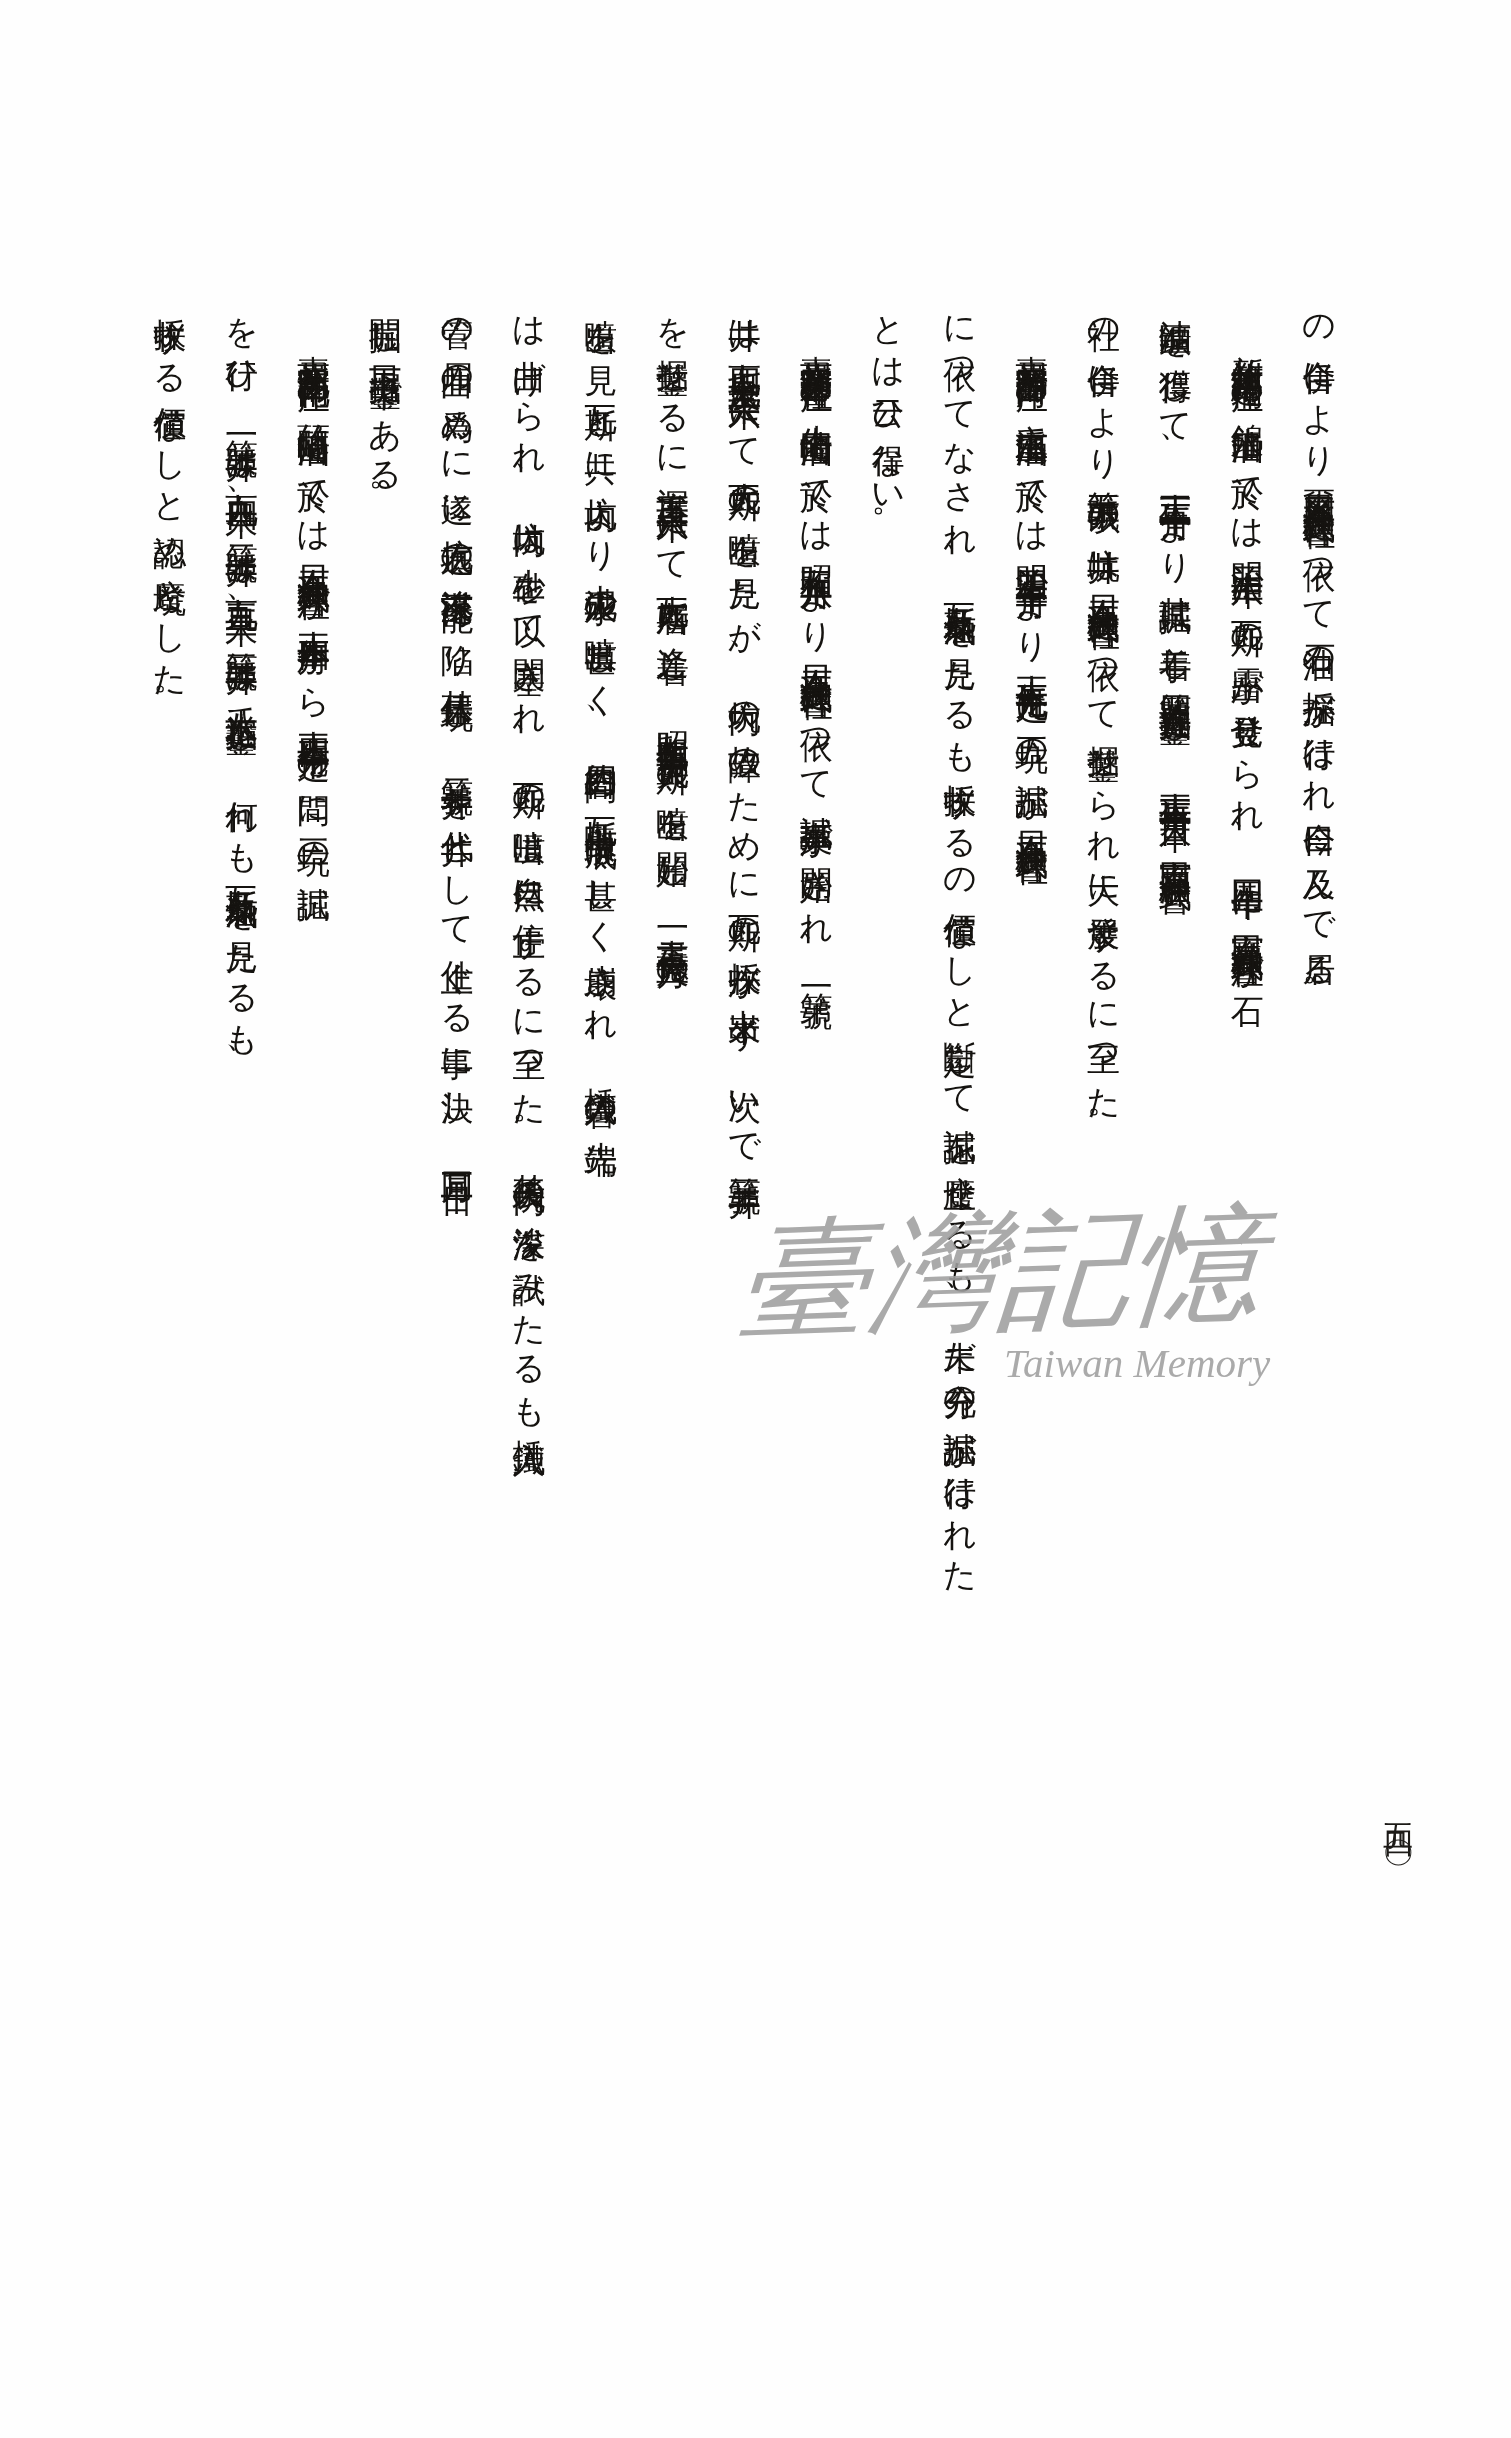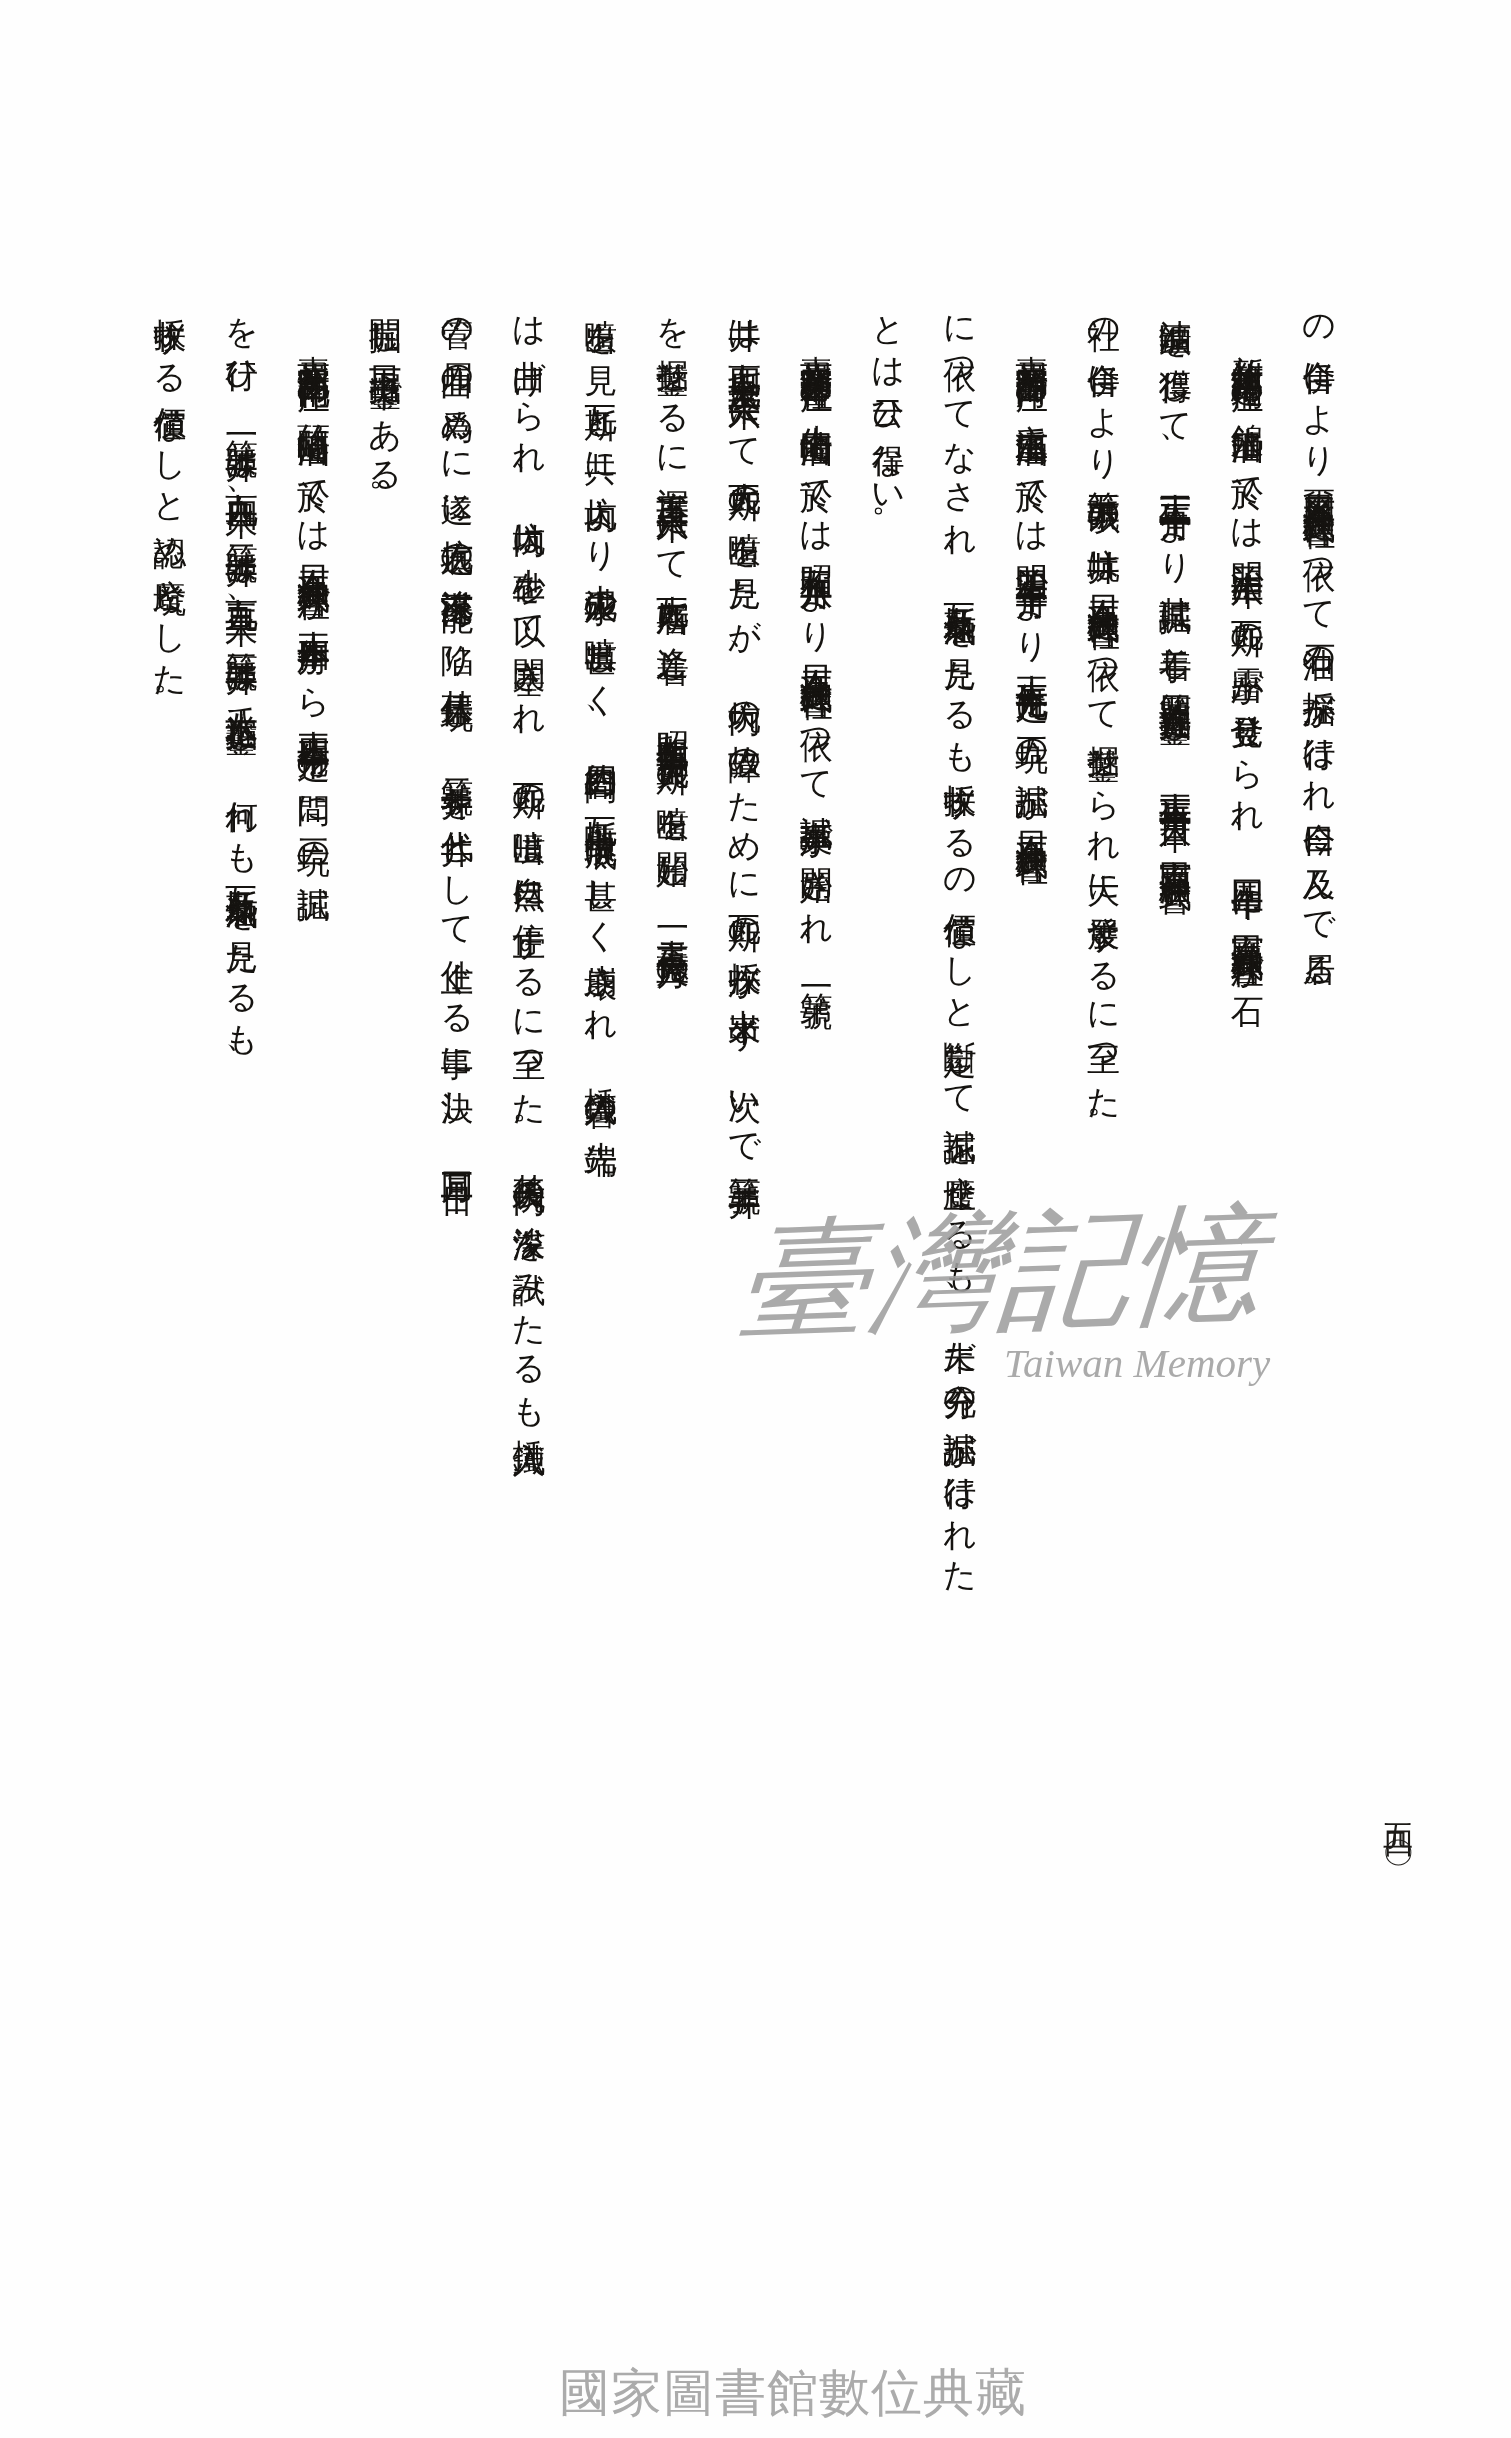--- a/index.html
+++ b/index.html
@@ -124,16 +124,15 @@
     <div class="col">採收する價値なしと認め廢坑とした。</div>
   </div>
 
   <div class="page-number">五四〇</div>
 
   <div class="watermark">
     <span class="watermark-cjk">臺灣記憶</span>
     <span class="watermark-latin">Taiwan Memory</span>
   </div>
 
-  <div class="footer-caption">國家圖書館數位典藏</div>
 
 </div>
 
 
 </body></html>

